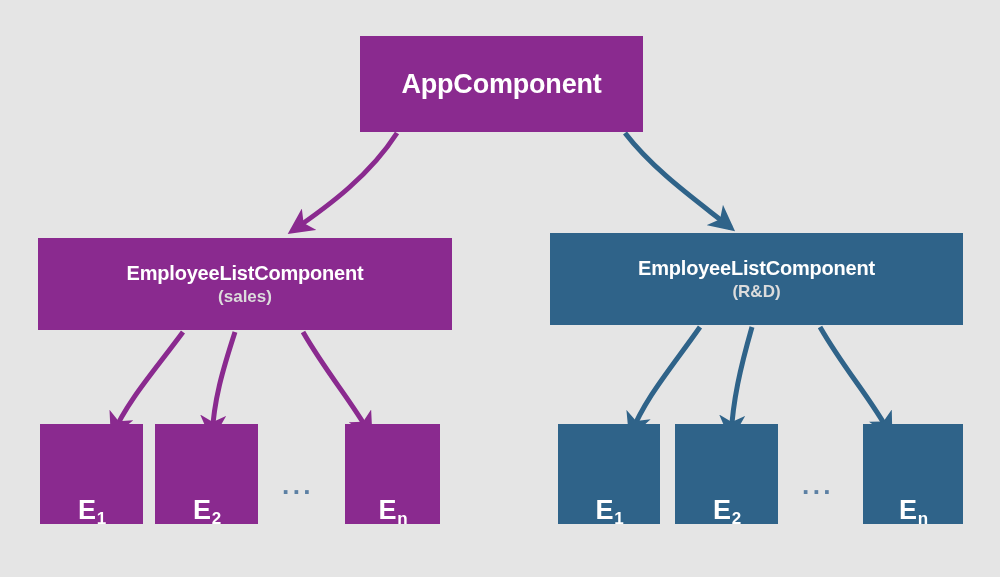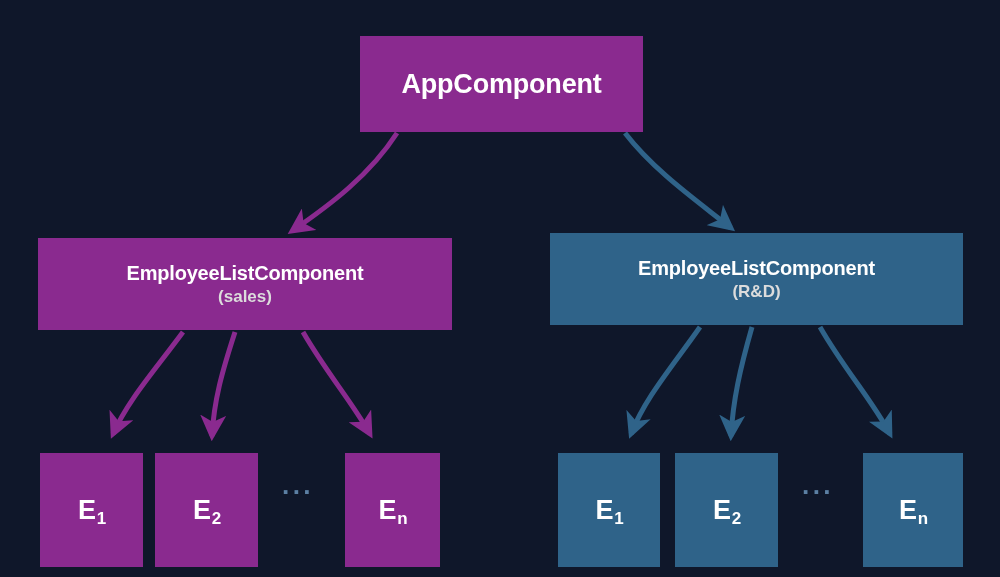--- a/index.html
+++ b/index.html
@@ -6,21 +6,21 @@
   * { margin:0; padding:0; box-sizing:border-box; }
   html, body {
     width:1000px; height:577px;
     background:#ffffff;
     font-family:"Liberation Sans", sans-serif;
     overflow:hidden;
   }
   #stage {
     position:relative;
     width:1000px; height:577px;
-    background:#0f172a;
+    background:#e5e5e5;
     text-decoration:underline;
   }
   #edges {
     position:absolute; inset:0;
     width:1000px; height:577px;
     pointer-events:none;
   }
   .node {
     position:absolute;
     display:flex;
@@ -47,21 +47,21 @@
     left:360px; top:36px; width:283px; height:96px;
   }
   #app-component .title { font-size:27px; }
   
   .elc { }
   #elc-sales { left:38px; top:238px; width:414px; height:92px; }
   #elc-rnd   { left:550px; top:233px; width:413px; height:92px; }
   .elc .title { font-size:20px; }
   .elc .subtitle { font-size:17px; }
   
-  .leaf { height:114px; top:453px; }
+  .leaf { height:100px; top:424px;justify-content:flex-end; }
   .leaf .title { font-size:27px; }
   .leaf .title sub {
     font-size:17px;
     vertical-align:baseline;
     position:relative;
     top:5px;
     left:1px;
   }
   #p-e1 { left:40px;  width:103px; }
   #p-e2 { left:155px; width:103px; }

